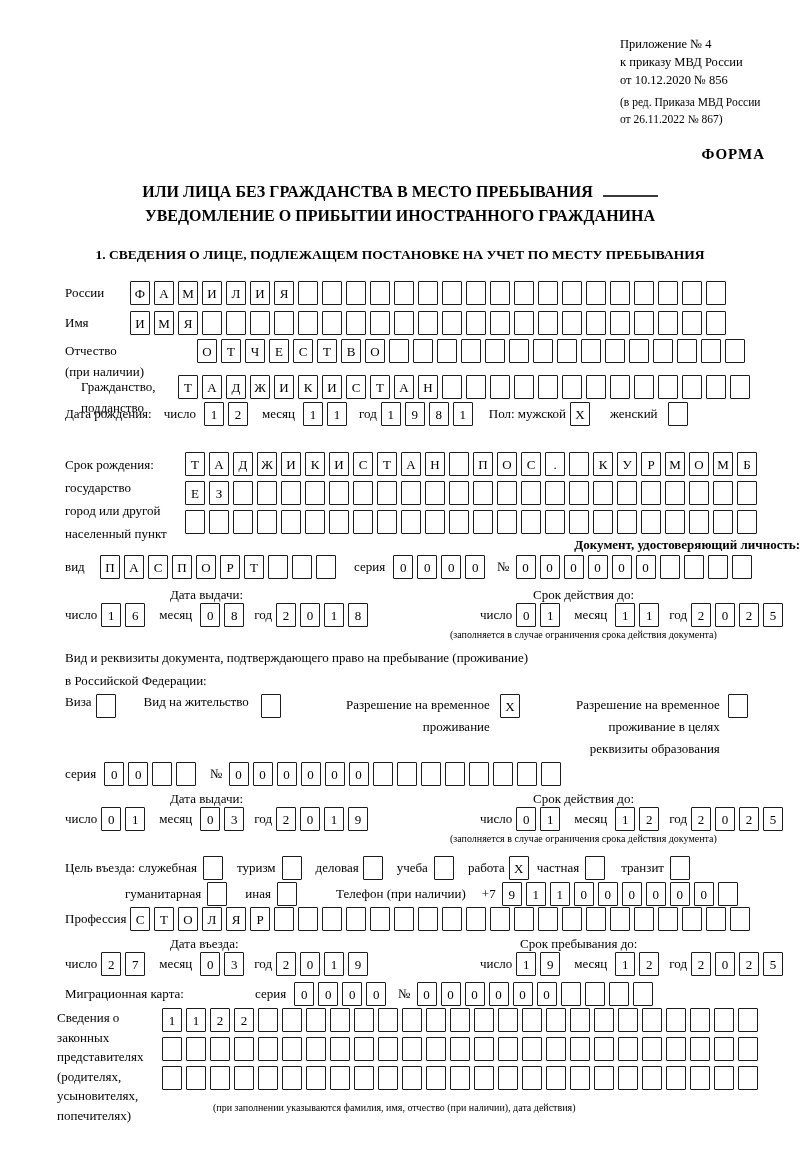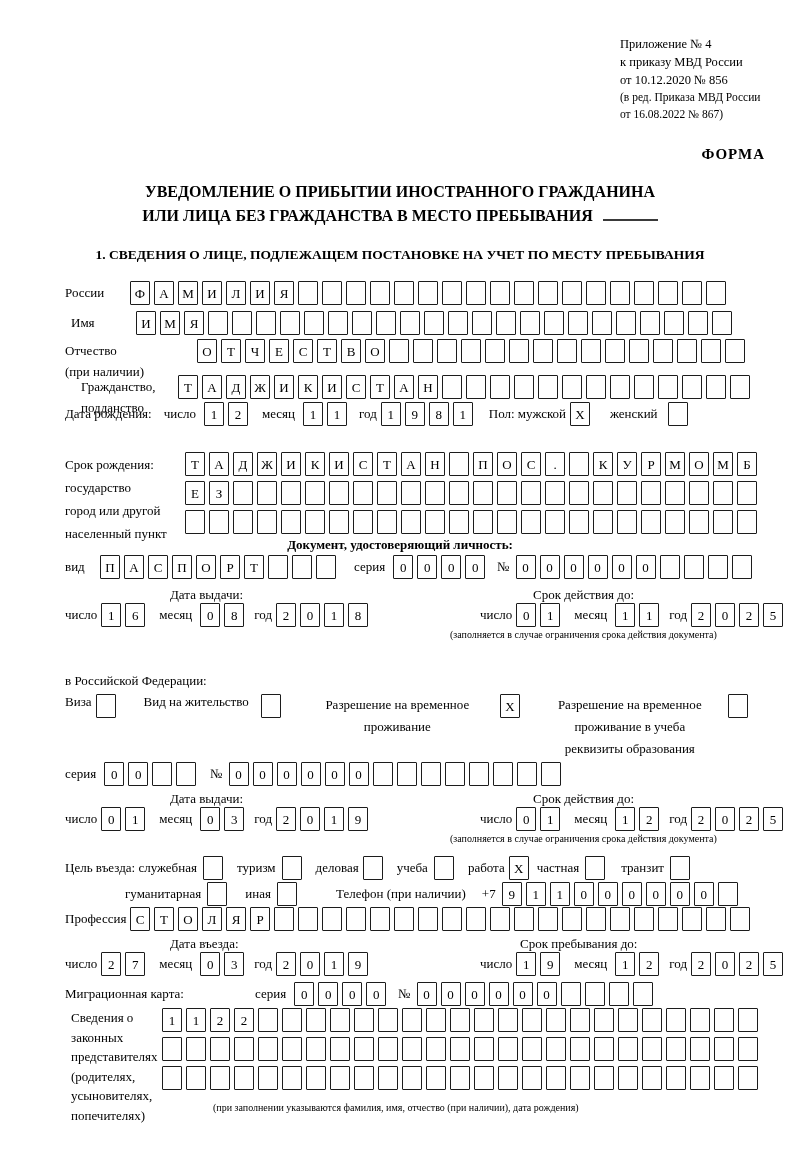--- a/index.html
+++ b/index.html
@@ -7,21 +7,21 @@
     position:relative;width:800px;height:1163px;background:#ffffff;color:#000;
     font-family:"Liberation Serif","DejaVu Serif",serif;font-size:13px;overflow:hidden;
   }
   .abs{position:absolute;}
   .row{position:absolute;display:flex;align-items:center;}
   .row-top{position:absolute;display:flex;align-items:flex-start;}
   .lbl{white-space:nowrap;}
   .b{font-weight:bold;}
   .small{font-size:11.5px;}
   .note{font-size:10px;}
-  .center{text-align:center;}
+  .center{text-align:right;}
   .boxes{display:inline-flex;flex-wrap:nowrap;}
   .cell{
     display:inline-flex;align-items:center;justify-content:center;
     width:18px;height:22px;border:1.5px solid #1c1c1c;margin-right:4px;
     font-size:13px;line-height:1;background:#fff;flex:0 0 auto;border-radius:1px;
   }
   .appendix{position:absolute;left:620px;top:36px;font-size:12.5px;line-height:1.42;}
   .forma{position:absolute;left:0;top:146px;width:765px;text-align:right;font-weight:bold;font-size:15px;letter-spacing:1px;}
   .title{position:absolute;left:0;top:180px;width:100%;text-align:center;font-weight:bold;font-size:16px;line-height:1.5;}
   .blank{display:inline-block;width:55px;border-bottom:2px solid #3a3a3a;margin-left:10px;}
@@ -32,29 +32,29 @@
 </style>
 </head>
 <body>
 
 <div class="page">
 
   <div class="appendix">
     <div>Приложение № 4</div>
     <div>к приказу МВД России</div>
     <div>от 10.12.2020 № 856</div>
-    <div class="small" style="">(в ред. Приказа МВД России</div>
-    <div class="small">от 16.08.2022 № 867)</div>
+    <div class="small" style="margin-top:5px">(в ред. Приказа МВД России</div>
+    <div class="small">от 26.11.2022 № 867)</div>
   </div>
 
   <div class="forma">ФОРМА</div>
 
   <div class="title">
+    <div><span>ИЛИ ЛИЦА БЕЗ ГРАЖДАНСТВА В МЕСТО ПРЕБЫВАНИЯ</span><span class="blank"></span></div>
     <div>УВЕДОМЛЕНИЕ О ПРИБЫТИИ ИНОСТРАННОГО ГРАЖДАНИНА</div>
-    <div><span>ИЛИ ЛИЦА БЕЗ ГРАЖДАНСТВА В МЕСТО ПРЕБЫВАНИЯ</span><span class="blank"></span></div>
   </div>
 
   <div class="section-heading">1. СВЕДЕНИЯ О ЛИЦЕ, ПОДЛЕЖАЩЕМ ПОСТАНОВКЕ НА УЧЕТ ПО МЕСТУ ПРЕБЫВАНИЯ</div>
 
   <div class="row" style="top:281px;left:65px">
     <span class="lbl" style="width:65px">России</span>
     <span class="boxes">
         <span class="cell">Ф</span>
         <span class="cell">А</span>
         <span class="cell">М</span>
@@ -76,21 +76,21 @@
         <span class="cell"></span>
         <span class="cell"></span>
         <span class="cell"></span>
         <span class="cell"></span>
         <span class="cell"></span>
         <span class="cell"></span>
         <span class="cell"></span>
       </span>
   </div>
 
-  <div class="row" style="top:311px;left:71px">
+  <div class="row" style="top:311px;left:65px">
     <span class="lbl" style="width:65px">Имя</span>
     <span class="boxes">
         <span class="cell">И</span>
         <span class="cell">М</span>
         <span class="cell">Я</span>
         <span class="cell"></span>
         <span class="cell"></span>
         <span class="cell"></span>
         <span class="cell"></span>
         <span class="cell"></span>
@@ -373,41 +373,42 @@
     <span class="lbl ml6">год</span>
     <span class="boxes ml4">
         <span class="cell">2</span>
         <span class="cell">0</span>
         <span class="cell">2</span>
         <span class="cell">5</span>
       </span>
   </div>
   <div class="abs note" style="top:629px;left:450px">(заполняется в случае ограничения срока действия документа)</div>
 
+  <div class="abs" style="top:650px;left:65px">Вид и реквизиты документа, подтверждающего право на пребывание (проживание)</div>
   <div class="abs" style="top:673px;left:65px">в Российской Федерации:</div>
 
   <div class="row-top" style="top:694px;left:65px">
     <span class="lbl">Виза</span>
     <span class="boxes ml4">
         <span class="cell"></span>
       </span>
     <span class="lbl ml24">Вид на жительство</span>
     <span class="boxes ml12">
         <span class="cell"></span>
       </span>
     <span class="center ml20" style="width:185px;line-height:1.7">
       <span>Разрешение на временное</span><br>
       <span>проживание</span>
     </span>
     <span class="boxes ml10">
         <span class="cell">X</span>
       </span>
     <span class="center ml16" style="width:180px;line-height:1.7">
       <span>Разрешение на временное</span><br>
-      <span>проживание в учеба</span><br>
+      <span>проживание в целях</span><br>
       <span>реквизиты образования</span>
     </span>
     <span class="boxes ml8">
         <span class="cell"></span>
       </span>
   </div>
 
   <div class="row" style="top:762px;left:65px">
     <span class="lbl">серия</span>
     <span class="boxes ml8">
@@ -625,21 +626,21 @@
         <span class="cell">0</span>
         <span class="cell">0</span>
         <span class="cell">0</span>
         <span class="cell"></span>
         <span class="cell"></span>
         <span class="cell"></span>
         <span class="cell"></span>
       </span>
   </div>
 
-  <div class="abs" style="top:1008px;left:71px;line-height:1.5">
+  <div class="abs" style="top:1008px;left:57px;line-height:1.5">
     <div>Сведения о</div>
     <div>законных</div>
     <div>представителях</div>
     <div>(родителях,</div>
     <div>усыновителях,</div>
     <div>попечителях)</div>
   </div>
   <div class="row" style="top:1008px;left:162px">
     <span class="boxes">
         <span class="cell">1</span>
@@ -720,15 +721,15 @@
         <span class="cell"></span>
         <span class="cell"></span>
         <span class="cell"></span>
         <span class="cell"></span>
         <span class="cell"></span>
         <span class="cell"></span>
         <span class="cell"></span>
         <span class="cell"></span>
       </span>
   </div>
-  <div class="abs note" style="top:1102px;left:213px">(при заполнении указываются фамилия, имя, отчество (при наличии), дата рождения)</div>
+  <div class="abs note" style="top:1102px;left:213px">(при заполнении указываются фамилия, имя, отчество (при наличии), дата действия)</div>
 
 </div>
 
 </body></html>

